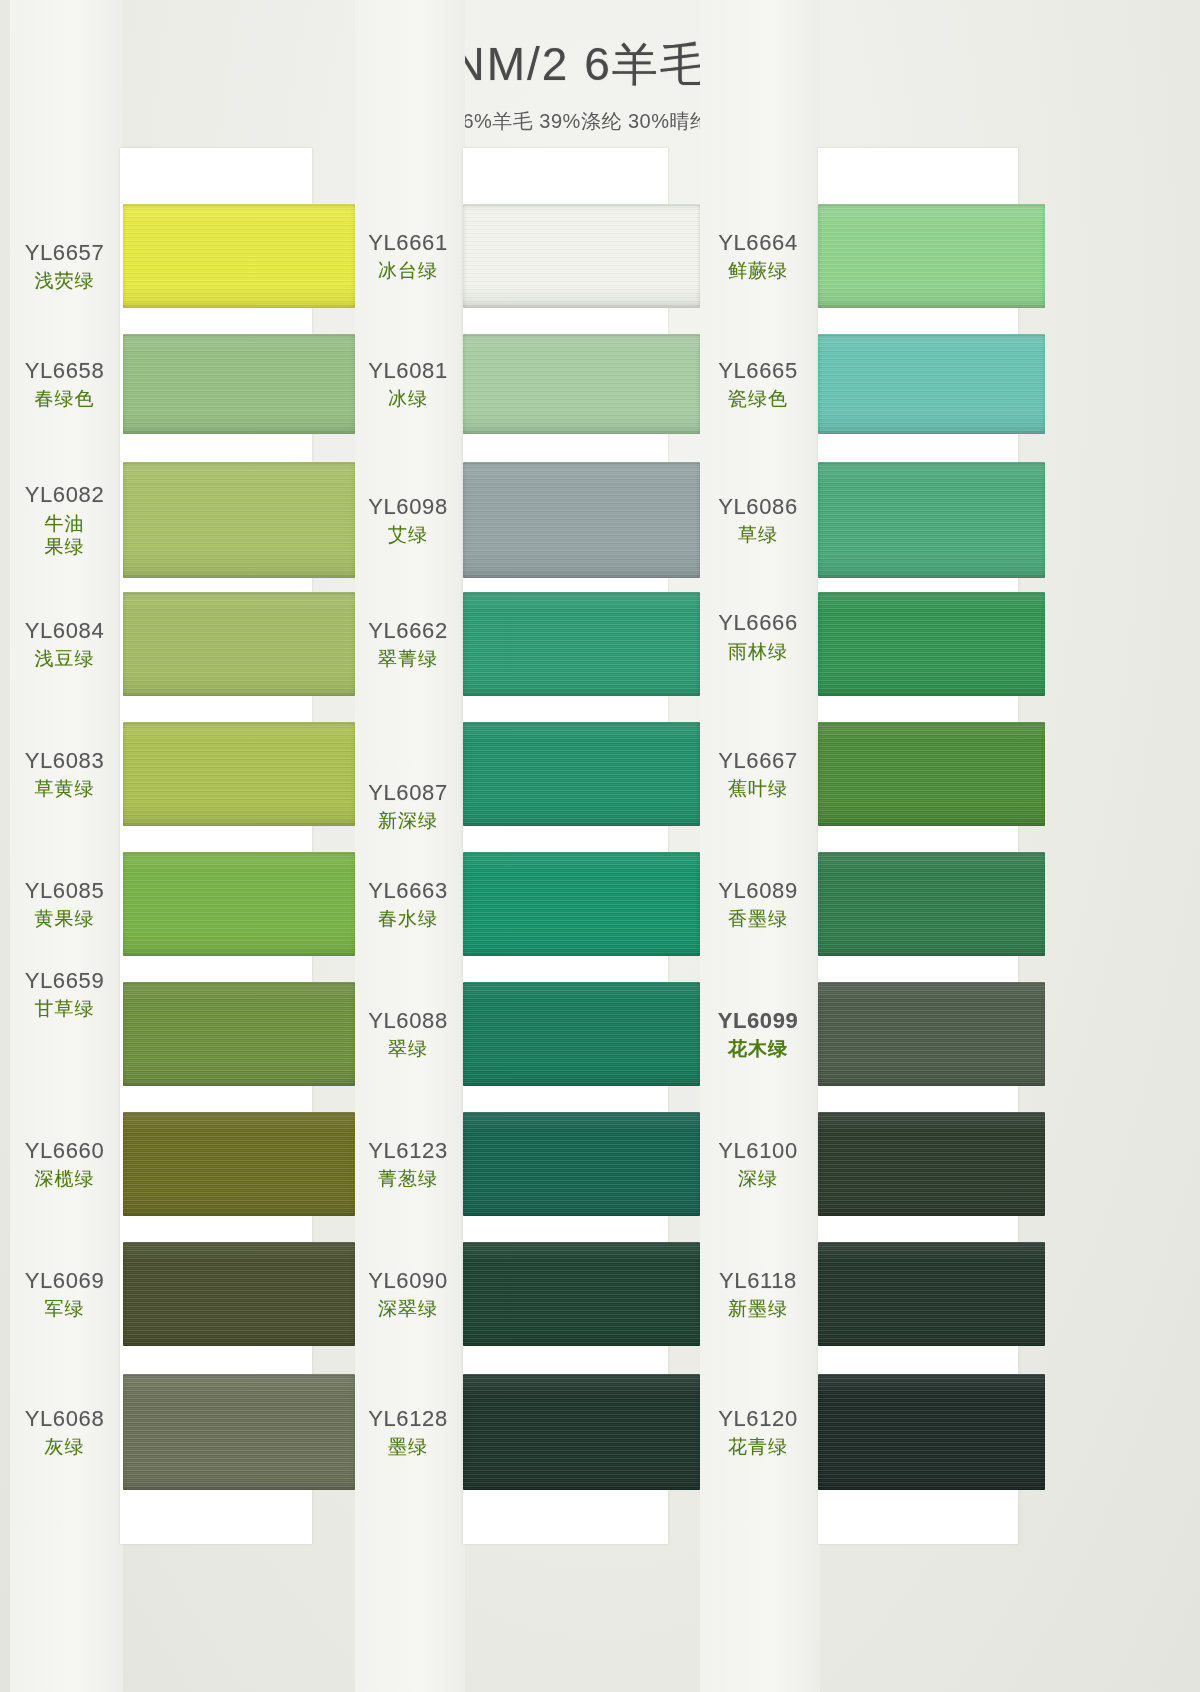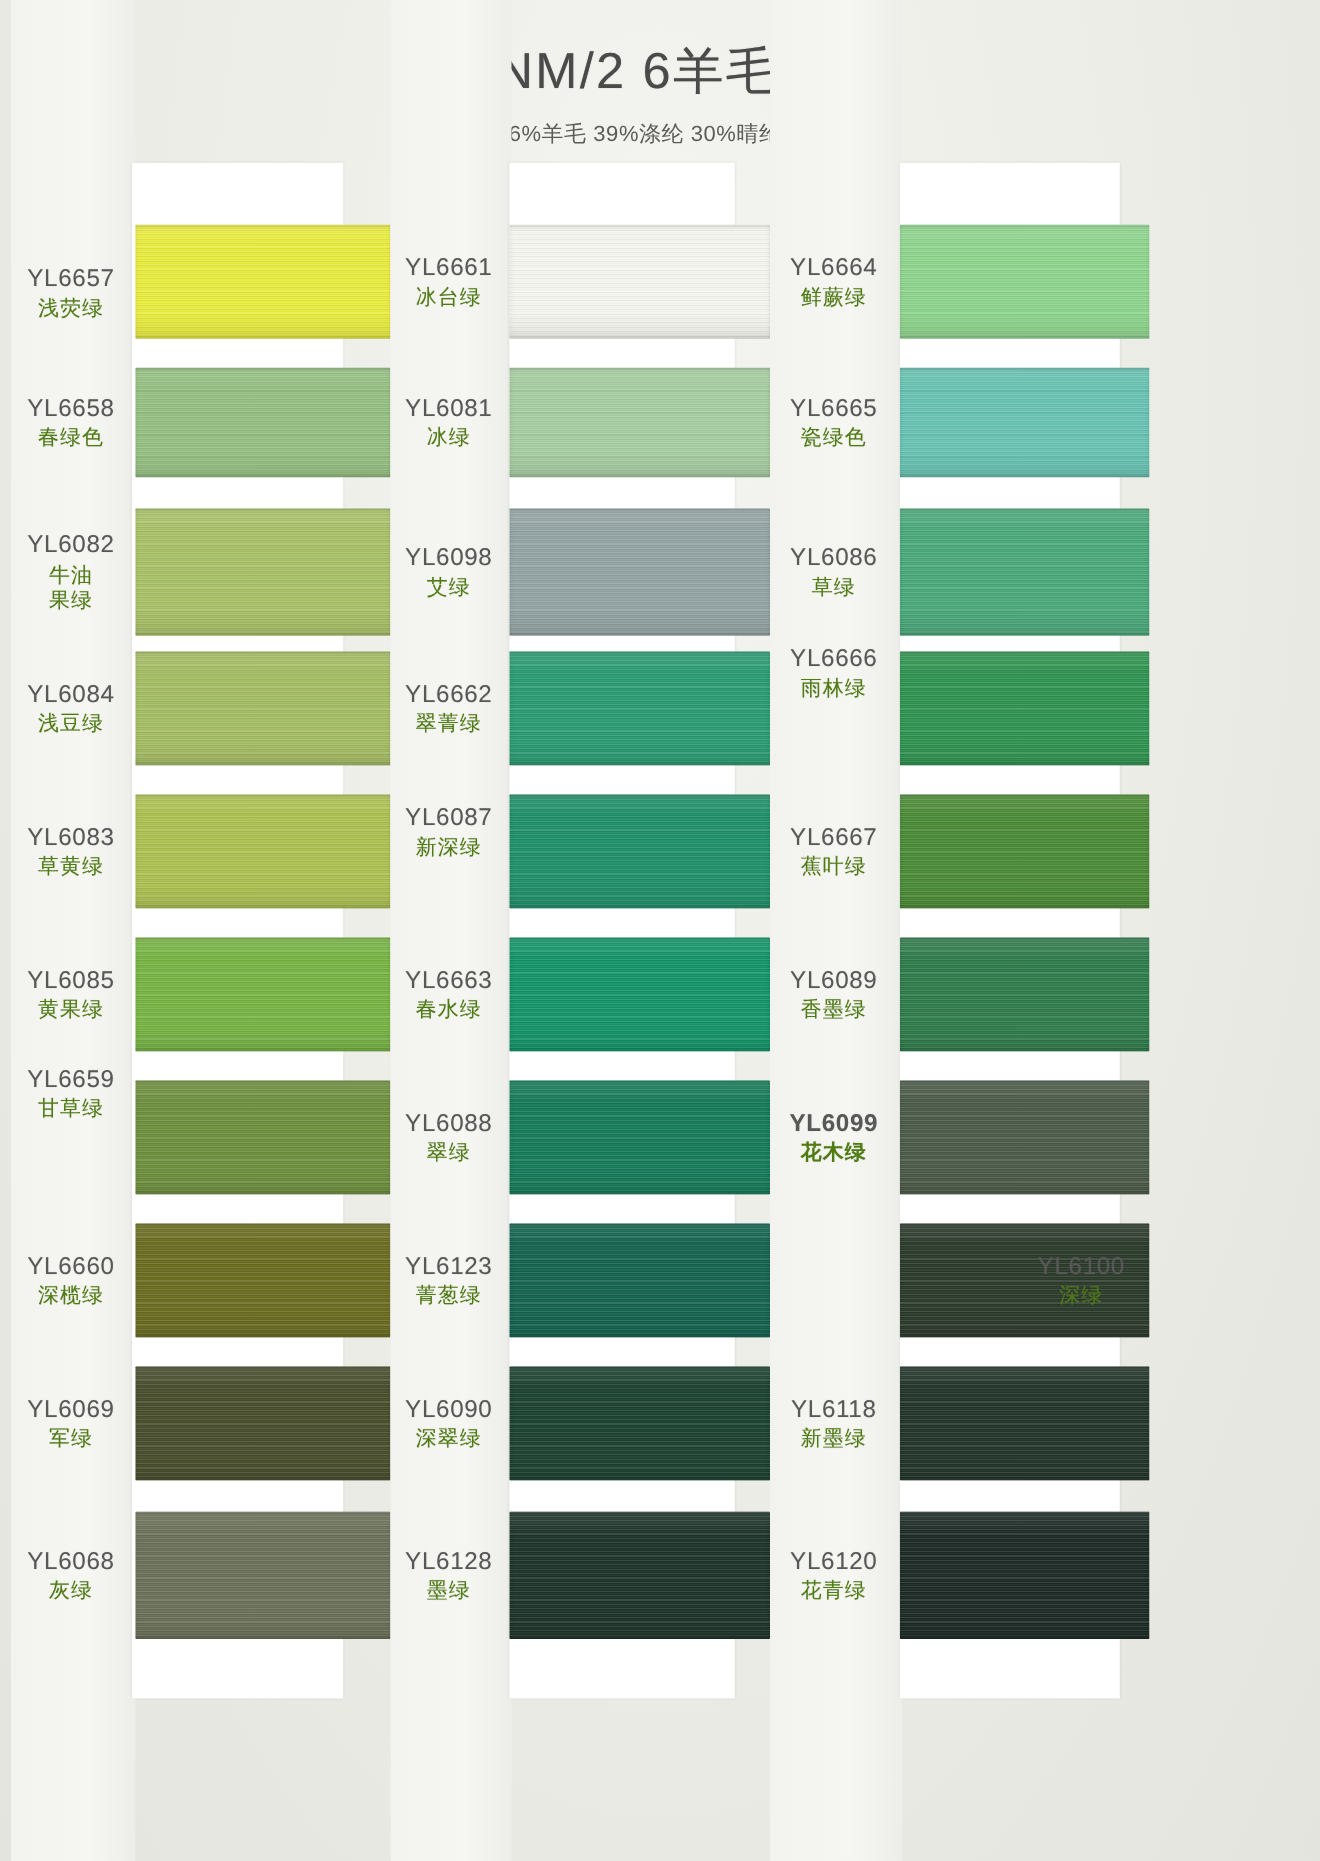--- a/index.html
+++ b/index.html
@@ -296,21 +296,21 @@
             </div>
           </div>
           <div class="swatch" title="YL6662 翠菁绿" style="top: 444px; height: 104px; background-color: rgb(42, 155, 114);"></div>
           <div class="row" style="top: 444px; height: 104px;">
             <div class="row-label">
               <span class="code">YL6662</span>
               <span class="cname">翠菁绿</span>
             </div>
           </div>
           <div class="swatch" title="YL6087 新深绿" style="top: 574px; height: 104px; background-color: rgb(31, 143, 105);"></div>
-          <div class="row" style="top: 556px; height: 104px;">
+          <div class="row" style="top: 606px; height: 104px;">
             <div class="row-label">
               <span class="code">YL6087</span>
               <span class="cname">新深绿</span>
             </div>
           </div>
           <div class="swatch" title="YL6663 春水绿" style="top: 704px; height: 104px; background-color: rgb(19, 147, 105);"></div>
           <div class="row" style="top: 704px; height: 104px;">
             <div class="row-label">
               <span class="code">YL6663</span>
               <span class="cname">春水绿</span>
@@ -365,21 +365,21 @@
             </div>
           </div>
           <div class="swatch" title="YL6086 草绿" style="top: 314px; height: 116px; background-color: rgb(74, 168, 122);"></div>
           <div class="row" style="top: 314px; height: 116px;">
             <div class="row-label">
               <span class="code">YL6086</span>
               <span class="cname">草绿</span>
             </div>
           </div>
           <div class="swatch" title="YL6666 雨林绿" style="top: 444px; height: 104px; background-color: rgb(47, 147, 80);"></div>
-          <div class="row" style="top: 427px; height: 73px;">
+          <div class="row" style="top: 452px; height: 73px;">
             <div class="row-label">
               <span class="code">YL6666</span>
               <span class="cname">雨林绿</span>
             </div>
           </div>
           <div class="swatch" title="YL6667 蕉叶绿" style="top: 574px; height: 104px; background-color: rgb(74, 138, 54);"></div>
           <div class="row" style="top: 574px; height: 104px;">
             <div class="row-label">
               <span class="code">YL6667</span>
               <span class="cname">蕉叶绿</span>
@@ -393,21 +393,21 @@
             </div>
           </div>
           <div class="swatch" title="YL6099 花木绿" style="top: 834px; height: 104px; background-color: rgb(75, 90, 72);"></div>
           <div class="row" style="top: 834px; height: 104px; font-weight: bold;">
             <div class="row-label">
               <span class="code">YL6099</span>
               <span class="cname">花木绿</span>
             </div>
           </div>
           <div class="swatch" title="YL6100 深绿" style="top: 964px; height: 104px; background-color: rgb(43, 58, 43);"></div>
-          <div class="row" style="top: 964px; height: 104px; justify-content: flex-end;">
+          <div class="row" style="top: 964px; height: 104px;">
             <div class="row-label">
               <span class="code">YL6100</span>
               <span class="cname">深绿</span>
             </div>
           </div>
           <div class="swatch" title="YL6118 新墨绿" style="top: 1094px; height: 104px; background-color: rgb(34, 53, 42);"></div>
           <div class="row" style="top: 1094px; height: 104px;">
             <div class="row-label">
               <span class="code">YL6118</span>
               <span class="cname">新墨绿</span>

